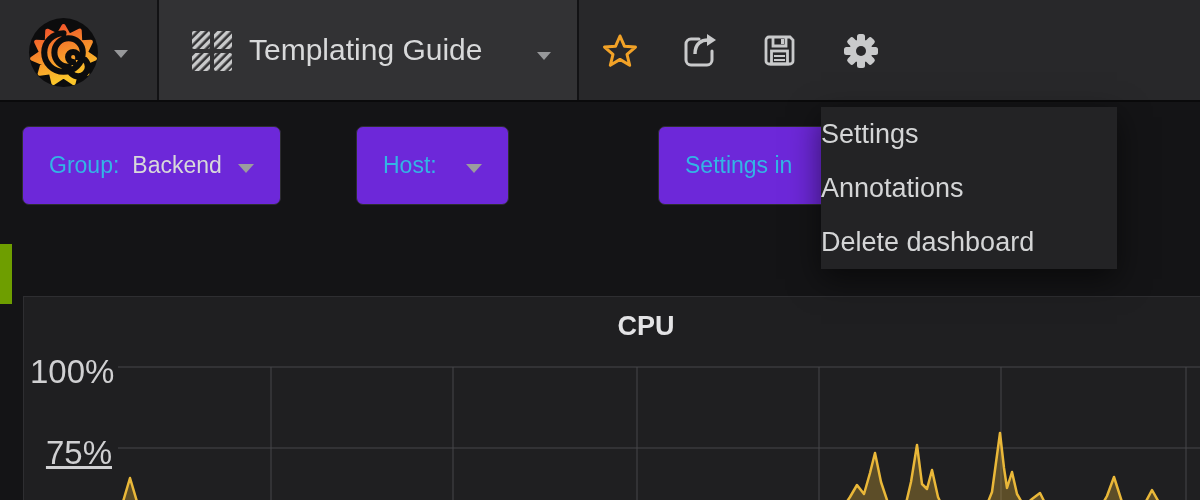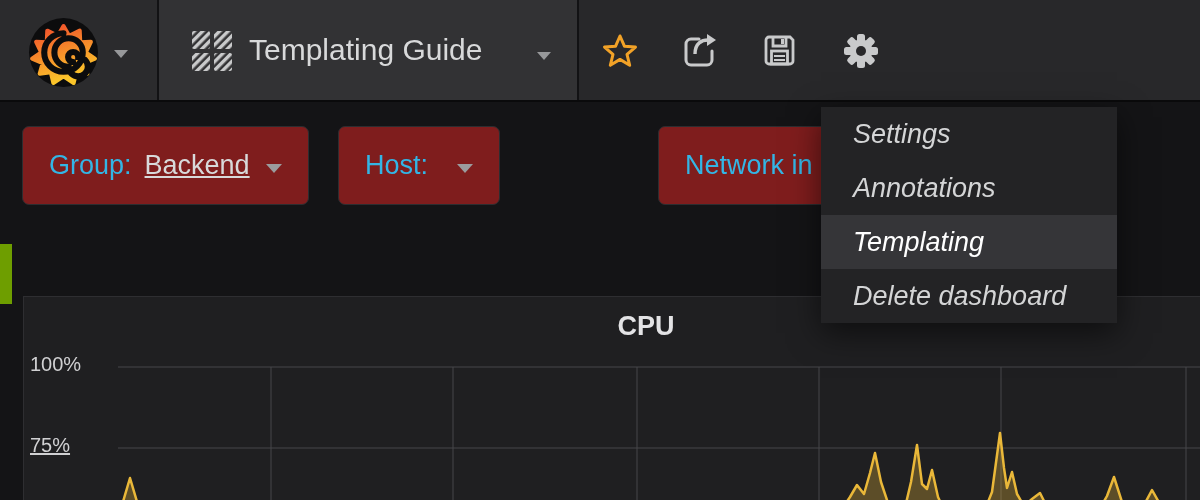--- a/index.html
+++ b/index.html
@@ -13,37 +13,37 @@
   .logo-btn{position:absolute;left:0;top:0;width:157px;height:100px;background:#2b2b2d;cursor:pointer;}
   .vdiv{position:absolute;top:0;width:2px;height:100px;background:#121214;}
   .title-btn{position:absolute;left:159px;top:0;width:418px;height:100px;background:#323234;cursor:pointer;}
   .dash-title{position:absolute;left:90px;top:0;height:100px;line-height:100px;font-size:30px;color:#d8d9da;white-space:nowrap;}
   .caret{width:0;height:0;border-left:8px solid transparent;border-right:8px solid transparent;border-top:9px solid #97989a;}
   .caret.small{border-left-width:7px;border-right-width:7px;border-top-width:8px;}
   .nav-icon{position:absolute;cursor:pointer;}
   
   .pill{
     position:absolute;top:126px;height:79px;box-sizing:border-box;
-    background:#7f1d1d;border:1px solid #2d2d30;border-radius:7px;
-    display:flex;align-items:center;padding:0 26px;font-size:27px;cursor:pointer;z-index:10;white-space:nowrap;
+    background:#6d28d9;border:1px solid #2d2d30;border-radius:7px;
+    display:flex;align-items:center;padding:0 26px;font-size:23px;cursor:pointer;z-index:10;white-space:nowrap;
   }
   .pill .lab{color:#33b5e5;margin-right:13px;}
-  .pill .val{color:#d8d9da;text-decoration:underline;}
+  .pill .val{color:#d8d9da;}
   .pill .caret{margin-left:16px;margin-top:5px;border-top-color:#9b9c9e;border-left-width:8px;border-right-width:8px;}
   
   .row-tab{position:absolute;left:0;top:244px;width:12px;height:60px;background:#6e9e00;cursor:pointer;z-index:5;}
   
   .panel{position:absolute;left:23px;top:296px;width:1244px;height:300px;background:#1f1f21;border-top:1px solid #2e2e31;border-left:1px solid #2e2e31;z-index:1;}
   .panel-title{position:absolute;left:0;top:14px;width:100%;text-align:center;font-size:27px;font-weight:bold;color:#e3e3e5;cursor:pointer;}
-  .ytick{position:absolute;left:30px;width:82px;text-align:left;font-size:20px;color:#d0d0d2;z-index:2;}
+  .ytick{position:absolute;left:30px;width:82px;text-align:right;font-size:33px;color:#d0d0d2;z-index:2;}
   #chart-svg{position:absolute;left:23px;top:296px;z-index:2;}
   #chart-svg .grid{stroke:#47474a;stroke-width:1;}
   
   .menu{position:absolute;left:821px;top:107px;width:296px;background:#232325;z-index:50;box-shadow:0 10px 30px rgba(0,0,0,.55);}
-  .menu-item{height:54px;line-height:54px;padding-left:32px;font-size:27px;color:#d4d5d6;cursor:pointer;font-style:italic;}
+  .menu-item{height:54px;line-height:54px;font-size:27px;color:#d4d5d6;cursor:pointer;}
   .menu-item.active{background:#353538;color:#ffffff;}
 </style>
 </head>
 <body>
 
 <div class="navbar">
 
   <div class="logo-btn">
     <svg style="position:absolute;left:28px;top:17px;" width="71" height="71" viewBox="0 0 70 70">
       <defs>
@@ -117,27 +117,27 @@
     <circle cx="18" cy="18" r="5" fill="#28282a"></circle>
   </svg>
 </div>
 
 <div class="pill" style="left:22px;">
   <span class="lab">Group:</span>
   <span class="val">Backend</span>
   <span class="caret"></span>
 </div>
 
-<div class="pill" style="left:338px;">
+<div class="pill" style="left:356px;">
   <span class="lab">Host:</span>
   <span class="caret"></span>
 </div>
 
 <div class="pill" style="left:658px;width:380px;overflow:hidden;">
-  <span class="lab">Network in</span>
+  <span class="lab">Settings in</span>
   <span class="val"></span>
 </div>
 
 <div class="row-tab"></div>
 
 <div class="panel">
   <div class="panel-title">CPU</div>
 </div>
 
 <div class="ytick" style="top:353px;">100%</div>
@@ -152,15 +152,14 @@
     <line class="grid" x1="819" y1="367" x2="819" y2="520"></line>
     <line class="grid" x1="1001" y1="367" x2="1001" y2="520"></line>
     <line class="grid" x1="1186" y1="367" x2="1186" y2="520"></line>
     <polygon points="23,512 120,512 130,478 140,512 840,512 850,497 857,485 864,494 870,473 875,453 881,482 888,503 896,512 904,512 911,482 917,445 922,484 927,489 932,470 938,497 945,512 984,512 992,492 1000,433 1004,468 1007,488 1012,472 1017,494 1024,506 1032,499 1040,493 1048,509 1058,512 1098,512 1107,496 1114,477 1122,502 1130,512 1143,507 1152,490 1161,506 1172,512 1184,506 1192,512 1205,512 1205,560 23,560" fill="rgba(234,184,57,0.3)"></polygon>
     <polyline points="23,512 120,512 130,478 140,512 840,512 850,497 857,485 864,494 870,473 875,453 881,482 888,503 896,512 904,512 911,482 917,445 922,484 927,489 932,470 938,497 945,512 984,512 992,492 1000,433 1004,468 1007,488 1012,472 1017,494 1024,506 1032,499 1040,493 1048,509 1058,512 1098,512 1107,496 1114,477 1122,502 1130,512 1143,507 1152,490 1161,506 1172,512 1184,506 1192,512 1205,512" fill="none" stroke="#EAB839" stroke-width="2.5" stroke-linejoin="round"></polyline>
   </svg>
 
 <div class="menu">
   <div class="menu-item">Settings</div>
   <div class="menu-item">Annotations</div>
-  <div class="menu-item active">Templating</div>
   <div class="menu-item">Delete dashboard</div>
 </div>
 
 </body></html>

